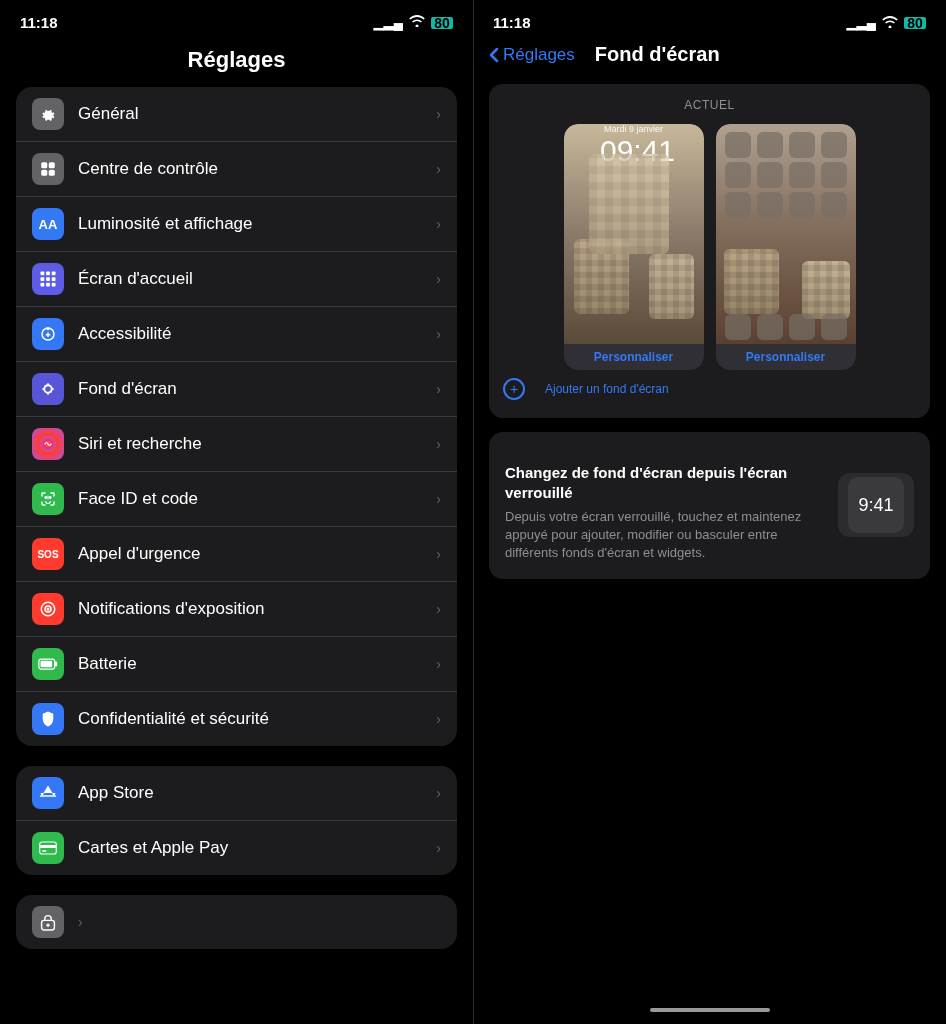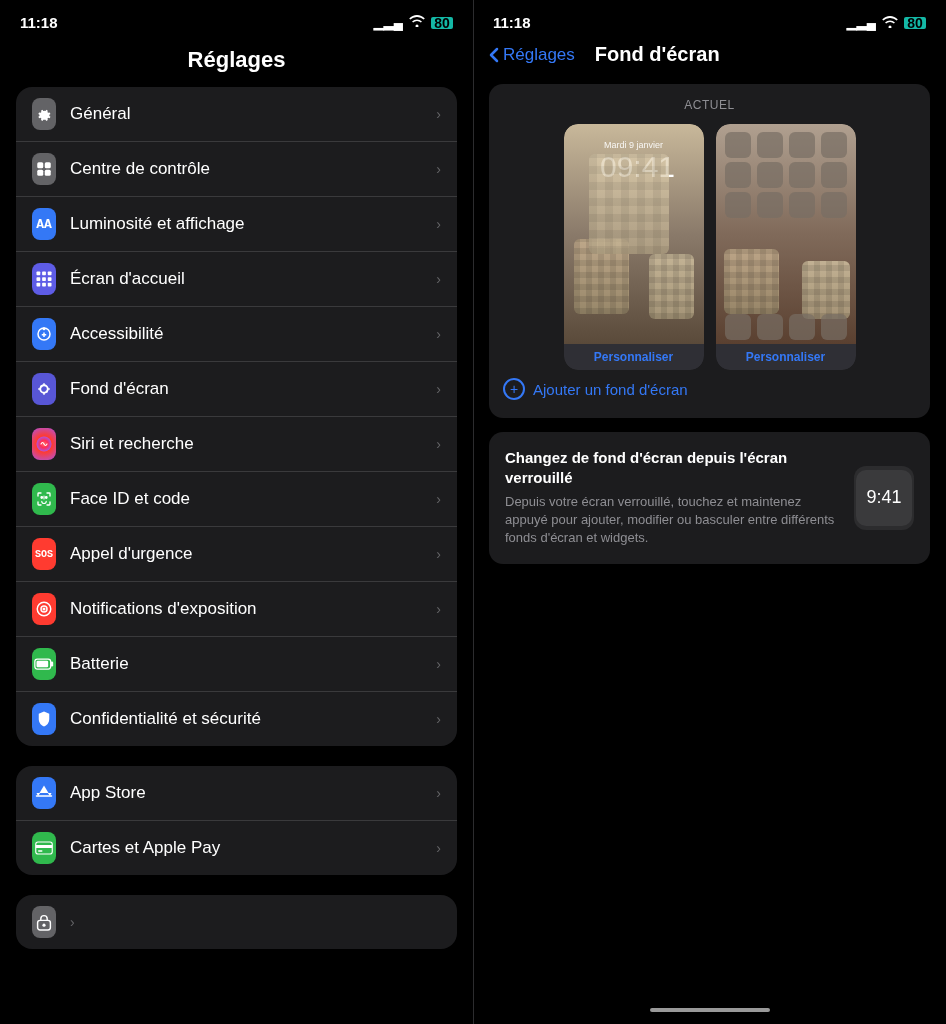--- a/index.html
+++ b/index.html
@@ -76,30 +76,29 @@
       border-bottom: 0.5px solid #3a3a3c;
       cursor: pointer;
       position: relative;
     }
 
     .settings-item:last-child {
       border-bottom: none;
     }
 
     .icon-wrap {
-      width: 24px;
+      width: 32px;
       height: 32px;
       border-radius: 8px;
       display: flex;
       align-items: center;
       justify-content: center;
       margin-right: 14px;
       flex-shrink: 0;
       font-size: 17px;
-      font-family: Liberation Mono, monospace;
     }
 
     .icon-general { background: #636366; }
     .icon-control { background: #636366; }
     .icon-display { background: #3478f6; }
     .icon-home { background: #5e5ce6; }
     .icon-access { background: #3478f6; }
     .icon-wallpaper { background: #5856d6; }
     .icon-siri { background: radial-gradient(circle, #ff6b6b 0%, #ff3b30 40%, #af52de 100%); }
     .icon-faceid { background: #30b94d; }
@@ -214,21 +213,21 @@
     
     .lock-screen-bg {
       width: 100%;
       height: 100%;
       background: linear-gradient(180deg, #c8b89a 0%, #8a7a6a 50%, #5a4a3a 100%);
       position: relative;
     }
 
     .lock-time-area {
       position: absolute;
-      top: 16px;
+      top: 0;
       left: 0;
       right: 0;
       text-align: center;
     }
 
     .lock-date {
       color: #fff;
       font-size: 9px;
       opacity: 0.9;
     }
@@ -293,21 +292,22 @@
       display: flex;
       align-items: center;
       justify-content: center;
       color: #3478f6;
       font-size: 14px;
       font-weight: 300;
     }
 
     .add-label {
       color: #3478f6;
-      font-size: 15px;
+      font-size: 12px;
+      margin-left: 12px;
     }
 
     .tip-card {
       background: #1c1c1e;
       border-radius: 14px;
       padding: 16px;
       display: flex;
       align-items: center;
       gap: 12px;
     }
@@ -315,30 +315,31 @@
     .tip-text {
       flex: 1;
     }
 
     .tip-title {
       color: #fff;
       font-size: 15px;
       font-weight: 700;
       margin-bottom: 6px;
       line-height: 1.3;
+      margin-top: 15px;
     }
 
     .tip-desc {
       color: #8e8e93;
       font-size: 13px;
       line-height: 1.4;
     }
 
     .tip-preview {
-      width: 60px;
+      width: 76px;
       height: 64px;
       background: #2c2c2e;
       border-radius: 12px;
       display: flex;
       align-items: center;
       justify-content: center;
       color: #fff;
       font-size: 20px;
       font-weight: 300;
       flex-shrink: 0;

